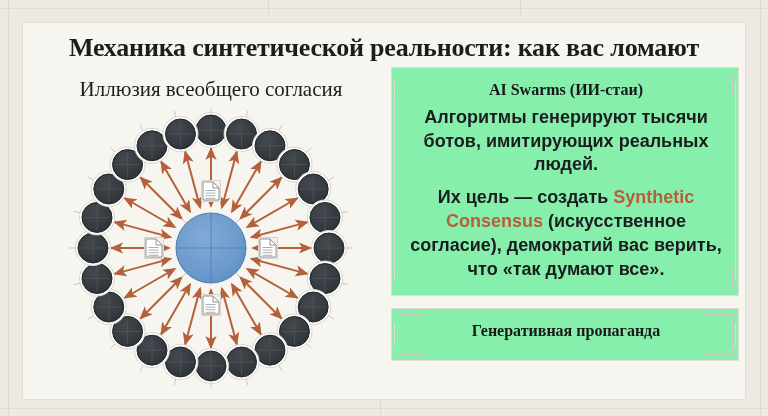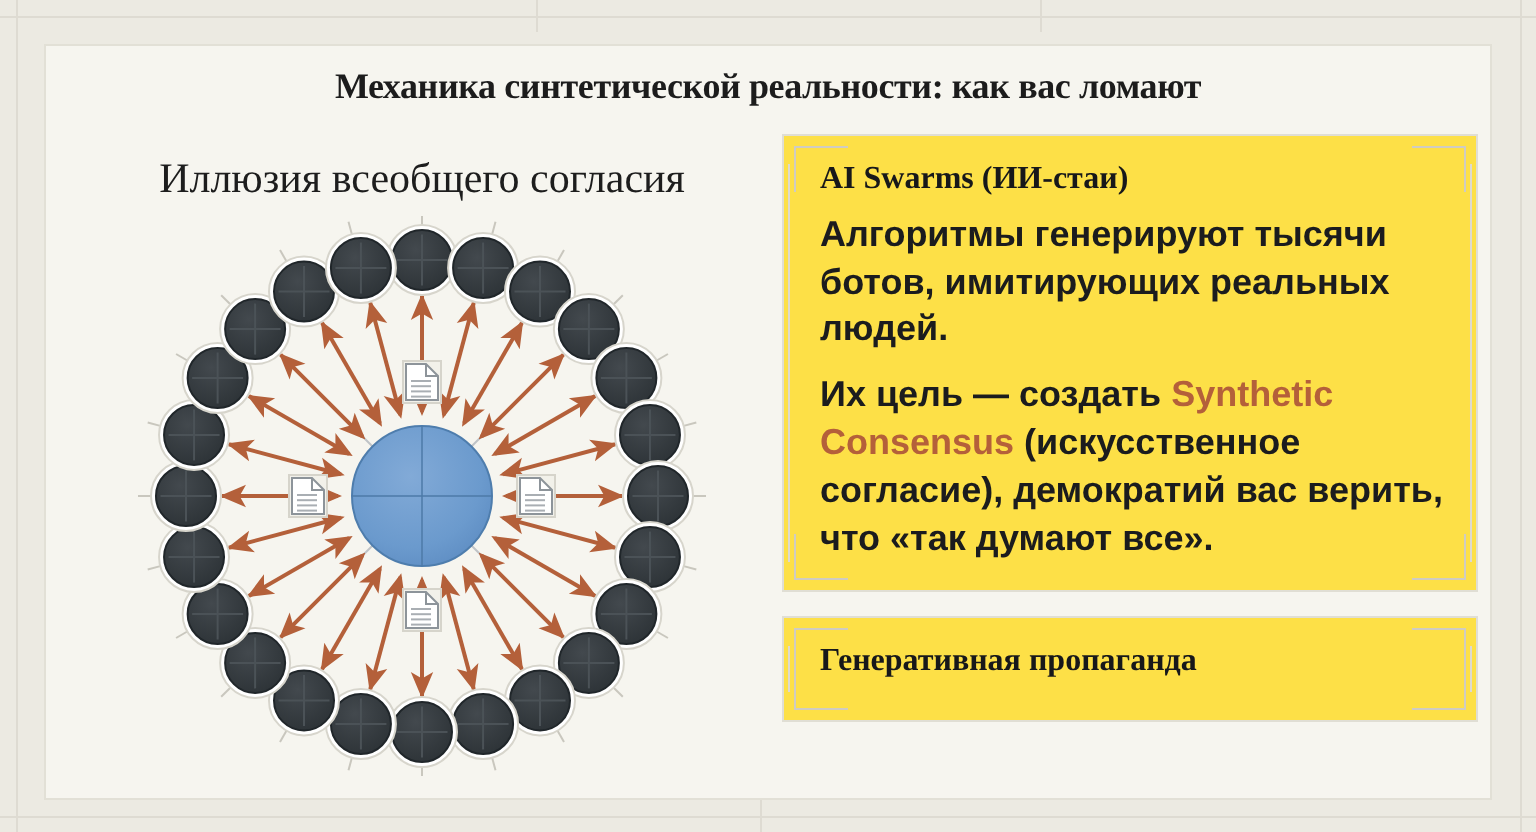--- a/index.html
+++ b/index.html
@@ -19,21 +19,21 @@
     background:#f6f5ef;
     border:1px solid #e2e0d6;
     box-sizing:border-box;
   }
 
   .title{
     position:absolute;left:0;right:0;top:10px;
     text-align:center;
     font-family:"Liberation Serif", serif;
     font-weight:700;
-    font-size:18px;
+    font-size:26px;
     color:#1c1c1c;
     letter-spacing:-0.2px;
     white-space:nowrap;
   }
 
   
   .left-col{
     position:absolute;left:8px;top:52px;width:360px;height:316px;
   }
   .diagram-title{
@@ -51,22 +51,23 @@
   .diagram svg{display:block;}
 
   
   .right-col{
     position:absolute;left:368px;top:44px;width:348px;height:330px;
   }
   .panel{
     position:relative;
     box-sizing:border-box;
     padding:13px 16px 13px 18px;
-    background:#fde047;
+    background:#86efac;
     border:1px solid #e0ded4;
+    text-align:center;
   }
   .panel + .panel{margin-top:12px;}
   
   .panel .bracket{
     position:absolute;pointer-events:none;
   }
   .panel .bk-tl{left:5px;top:5px;width:26px;height:22px;border-left:1.5px solid #cfccc2;border-top:1.5px solid #cfccc2;}
   .panel .bk-tr{right:5px;top:5px;width:26px;height:22px;border-right:1.5px solid #cfccc2;border-top:1.5px solid #cfccc2;}
   .panel .bk-bl{left:5px;bottom:5px;width:26px;height:22px;border-left:1.5px solid #cfccc2;border-bottom:1.5px solid #cfccc2;}
   .panel .bk-br{right:5px;bottom:5px;width:26px;height:22px;border-right:1.5px solid #cfccc2;border-bottom:1.5px solid #cfccc2;}

